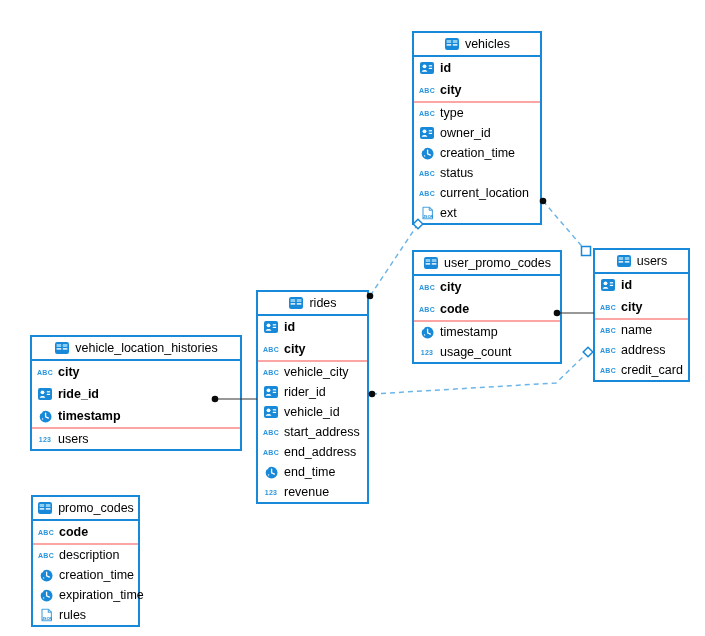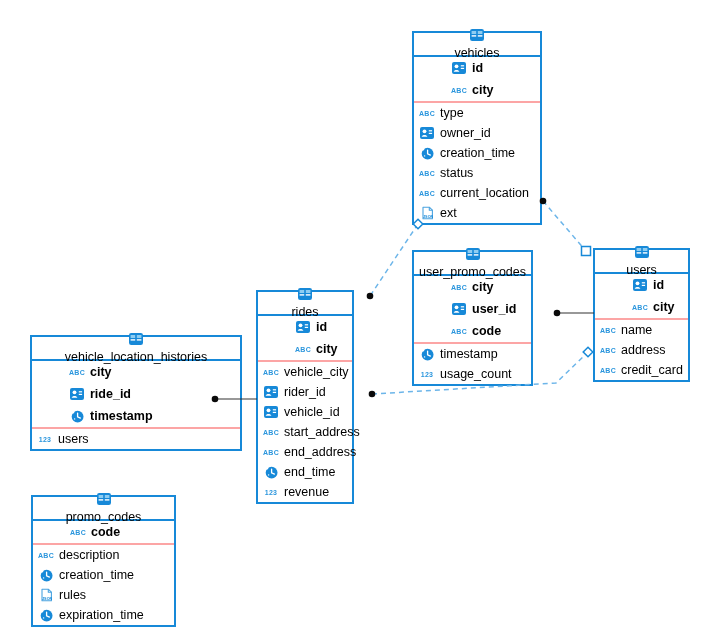--- a/index.html
+++ b/index.html
@@ -9,30 +9,30 @@
     position:relative;overflow:hidden;
   }
   #canvas{position:absolute;inset:0;width:705px;height:636px;}
   .table-card{
     position:absolute;background:#ffffff;
     border:2px solid #1789d8;box-sizing:border-box;z-index:2;
   }
   .t-header{
     height:24px;display:flex;align-items:center;justify-content:center;
     gap:5px;border-bottom:2px solid #1789d8;font-size:12.5px;color:#000;
-    box-sizing:border-box;white-space:nowrap;flex-direction:column;
+    box-sizing:border-box;white-space:nowrap;
   }
   .t-section{padding:0;}
   .t-cols{border-top:2px solid #fca5a5;}
   .row{
     height:20px;display:flex;align-items:center;gap:5px;
     padding:0 5px;font-size:12.5px;color:#000;white-space:nowrap;
     box-sizing:border-box;
   }
-  .row.key{height:22px;font-weight:700;margin-left:32px;}
+  .row.key{height:22px;font-weight:700;}
   .icon{display:inline-flex;width:16px;min-width:16px;justify-content:center;align-items:center;}
   .txt-icon{
     font-size:7px;font-weight:700;color:#2b96dd;letter-spacing:0.3px;
     font-family:"Liberation Sans",sans-serif;
   }
   #connections{position:absolute;inset:0;z-index:5;pointer-events:none;}
 </style>
 </head>
 <body>
 
@@ -132,21 +132,21 @@
             <svg width="13" height="14" viewBox="0 0 13 14">
               <path d="M2 1.2 H8.3 L11.4 4.2 V12.8 H2 Z" fill="#fff" stroke="#4aa3e0" stroke-width="1.1" stroke-linejoin="round"></path>
               <path d="M8.3 1.2 V4.2 H11.4" fill="none" stroke="#4aa3e0" stroke-width="1.1" stroke-linejoin="round"></path>
               <text x="2" y="12" font-size="3.8" font-weight="bold" fill="#1789d8" font-family="Liberation Sans,sans-serif">JSON</text>
             </svg>
           </span>
           <span>ext</span>
         </div>
       </div>
     </div>
-    <div class="table-card" style="left: 412px; top: 250px; width: 121px;">
+    <div class="table-card" style="left: 412px; top: 250px; width: 150px;">
       <div class="t-header">
         <span class="icon">
           <svg width="14" height="12" viewBox="0 0 14 12">
             <rect width="14" height="12" rx="2.2" fill="#1789d8"></rect>
             <rect x="1.6" y="2" width="4.6" height="3" fill="#8ecdf2"></rect>
             <rect x="7.8" y="2" width="4.6" height="3" fill="#8ecdf2"></rect>
             <rect x="1.6" y="6.2" width="4.6" height="1.4" fill="#fff"></rect>
             <rect x="7.8" y="6.2" width="4.6" height="1.4" fill="#fff"></rect>
           </svg>
         </span>
@@ -154,32 +154,20 @@
       </div>
       <div class="t-section t-keys">
         <div class="row key">
           <span class="icon">
             <span class="txt-icon">ABC</span>
           </span>
           <span>city</span>
         </div>
         <div class="row key">
           <span class="icon">
-            <svg width="14" height="12" viewBox="0 0 14 12">
-              <rect width="14" height="12" rx="2" fill="#1789d8"></rect>
-              <circle cx="4.5" cy="4.3" r="1.9" fill="#fff"></circle>
-              <path d="M1.7 9.8 C2.1 7.3 6.9 7.3 7.3 9.8 Z" fill="#fff"></path>
-              <rect x="8.8" y="3.2" width="3.3" height="1.2" fill="#fff"></rect>
-              <rect x="8.8" y="5.8" width="3.3" height="1.2" fill="#fff"></rect>
-            </svg>
-          </span>
-          <span>user_id</span>
-        </div>
-        <div class="row key">
-          <span class="icon">
             <span class="txt-icon">ABC</span>
           </span>
           <span>code</span>
         </div>
       </div>
       <div class="t-section t-cols">
         <div class="row">
           <span class="icon">
             <svg width="13" height="13" viewBox="0 0 13 13">
               <circle cx="6.6" cy="6.7" r="5.9" fill="#1789d8"></circle>
@@ -245,21 +233,21 @@
           <span>address</span>
         </div>
         <div class="row">
           <span class="icon">
             <span class="txt-icon">ABC</span>
           </span>
           <span>credit_card</span>
         </div>
       </div>
     </div>
-    <div class="table-card" style="left: 256px; top: 290px; width: 98px;">
+    <div class="table-card" style="left: 256px; top: 290px; width: 113px;">
       <div class="t-header">
         <span class="icon">
           <svg width="14" height="12" viewBox="0 0 14 12">
             <rect width="14" height="12" rx="2.2" fill="#1789d8"></rect>
             <rect x="1.6" y="2" width="4.6" height="3" fill="#8ecdf2"></rect>
             <rect x="7.8" y="2" width="4.6" height="3" fill="#8ecdf2"></rect>
             <rect x="1.6" y="6.2" width="4.6" height="1.4" fill="#fff"></rect>
             <rect x="7.8" y="6.2" width="4.6" height="1.4" fill="#fff"></rect>
           </svg>
         </span>
@@ -393,21 +381,21 @@
       </div>
       <div class="t-section t-cols">
         <div class="row">
           <span class="icon">
             <span class="txt-icon">123</span>
           </span>
           <span>users</span>
         </div>
       </div>
     </div>
-    <div class="table-card" style="left: 31px; top: 495px; width: 145px;">
+    <div class="table-card" style="left: 31px; top: 495px; width: 109px;">
       <div class="t-header">
         <span class="icon">
           <svg width="14" height="12" viewBox="0 0 14 12">
             <rect width="14" height="12" rx="2.2" fill="#1789d8"></rect>
             <rect x="1.6" y="2" width="4.6" height="3" fill="#8ecdf2"></rect>
             <rect x="7.8" y="2" width="4.6" height="3" fill="#8ecdf2"></rect>
             <rect x="1.6" y="6.2" width="4.6" height="1.4" fill="#fff"></rect>
             <rect x="7.8" y="6.2" width="4.6" height="1.4" fill="#fff"></rect>
           </svg>
         </span>
@@ -431,37 +419,37 @@
         <div class="row">
           <span class="icon">
             <svg width="13" height="13" viewBox="0 0 13 13">
               <circle cx="6.6" cy="6.7" r="5.9" fill="#1789d8"></circle>
               <circle cx="1.9" cy="1.9" r="1.5" fill="#fff"></circle>
               <path d="M6.6 3.1 L6.6 6.8 L9.4 8.1" stroke="#fff" stroke-width="1.3" fill="none" stroke-linecap="round"></path>
               <circle cx="3.6" cy="8.9" r="0.7" fill="#fff"></circle>
             </svg>
           </span>
           <span>creation_time</span>
+        </div>
+        <div class="row">
+          <span class="icon">
+            <svg width="13" height="13" viewBox="0 0 13 13">
+              <circle cx="6.6" cy="6.7" r="5.9" fill="#1789d8"></circle>
+              <circle cx="1.9" cy="1.9" r="1.5" fill="#fff"></circle>
+              <path d="M6.6 3.1 L6.6 6.8 L9.4 8.1" stroke="#fff" stroke-width="1.3" fill="none" stroke-linecap="round"></path>
+              <circle cx="3.6" cy="8.9" r="0.7" fill="#fff"></circle>
+            </svg>
+          </span>
+          <span>expiration_time</span>
         </div>
         <div class="row">
           <span class="icon">
             <svg width="13" height="14" viewBox="0 0 13 14">
               <path d="M2 1.2 H8.3 L11.4 4.2 V12.8 H2 Z" fill="#fff" stroke="#4aa3e0" stroke-width="1.1" stroke-linejoin="round"></path>
               <path d="M8.3 1.2 V4.2 H11.4" fill="none" stroke="#4aa3e0" stroke-width="1.1" stroke-linejoin="round"></path>
               <text x="2" y="12" font-size="3.8" font-weight="bold" fill="#1789d8" font-family="Liberation Sans,sans-serif">JSON</text>
             </svg>
           </span>
           <span>rules</span>
         </div>
-        <div class="row">
-          <span class="icon">
-            <svg width="13" height="13" viewBox="0 0 13 13">
-              <circle cx="6.6" cy="6.7" r="5.9" fill="#1789d8"></circle>
-              <circle cx="1.9" cy="1.9" r="1.5" fill="#fff"></circle>
-              <path d="M6.6 3.1 L6.6 6.8 L9.4 8.1" stroke="#fff" stroke-width="1.3" fill="none" stroke-linecap="round"></path>
-              <circle cx="3.6" cy="8.9" r="0.7" fill="#fff"></circle>
-            </svg>
-          </span>
-          <span>expiration_time</span>
-        </div>
       </div>
     </div>
   </div>
 
 </body></html>

